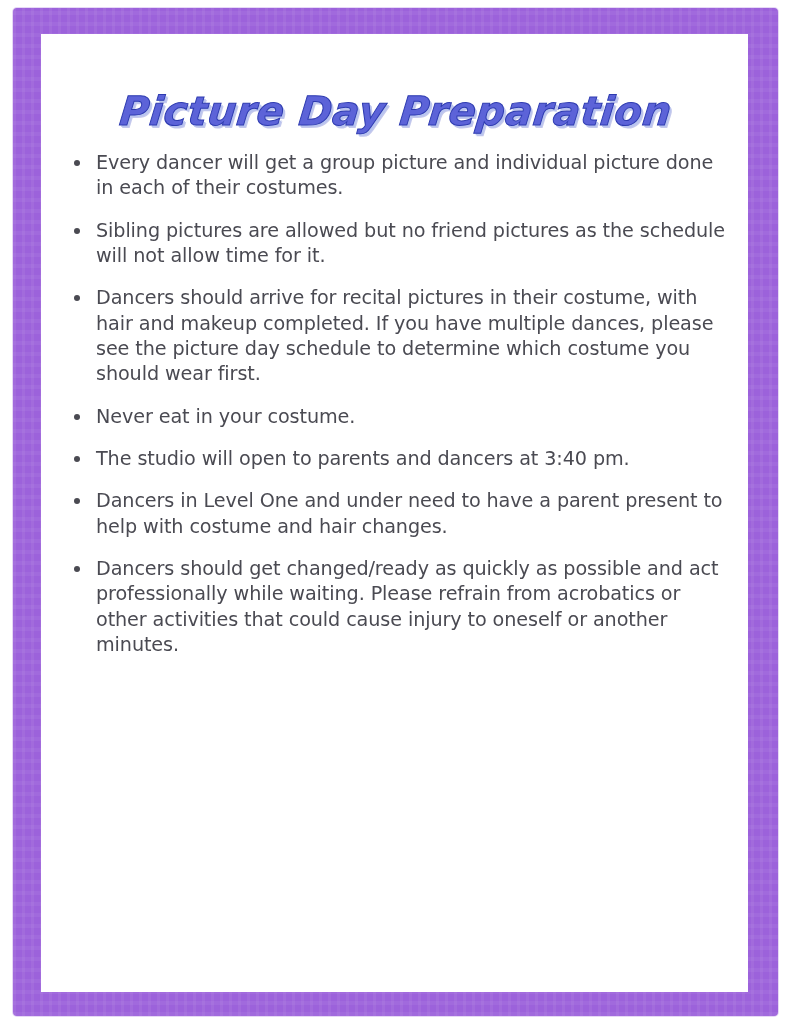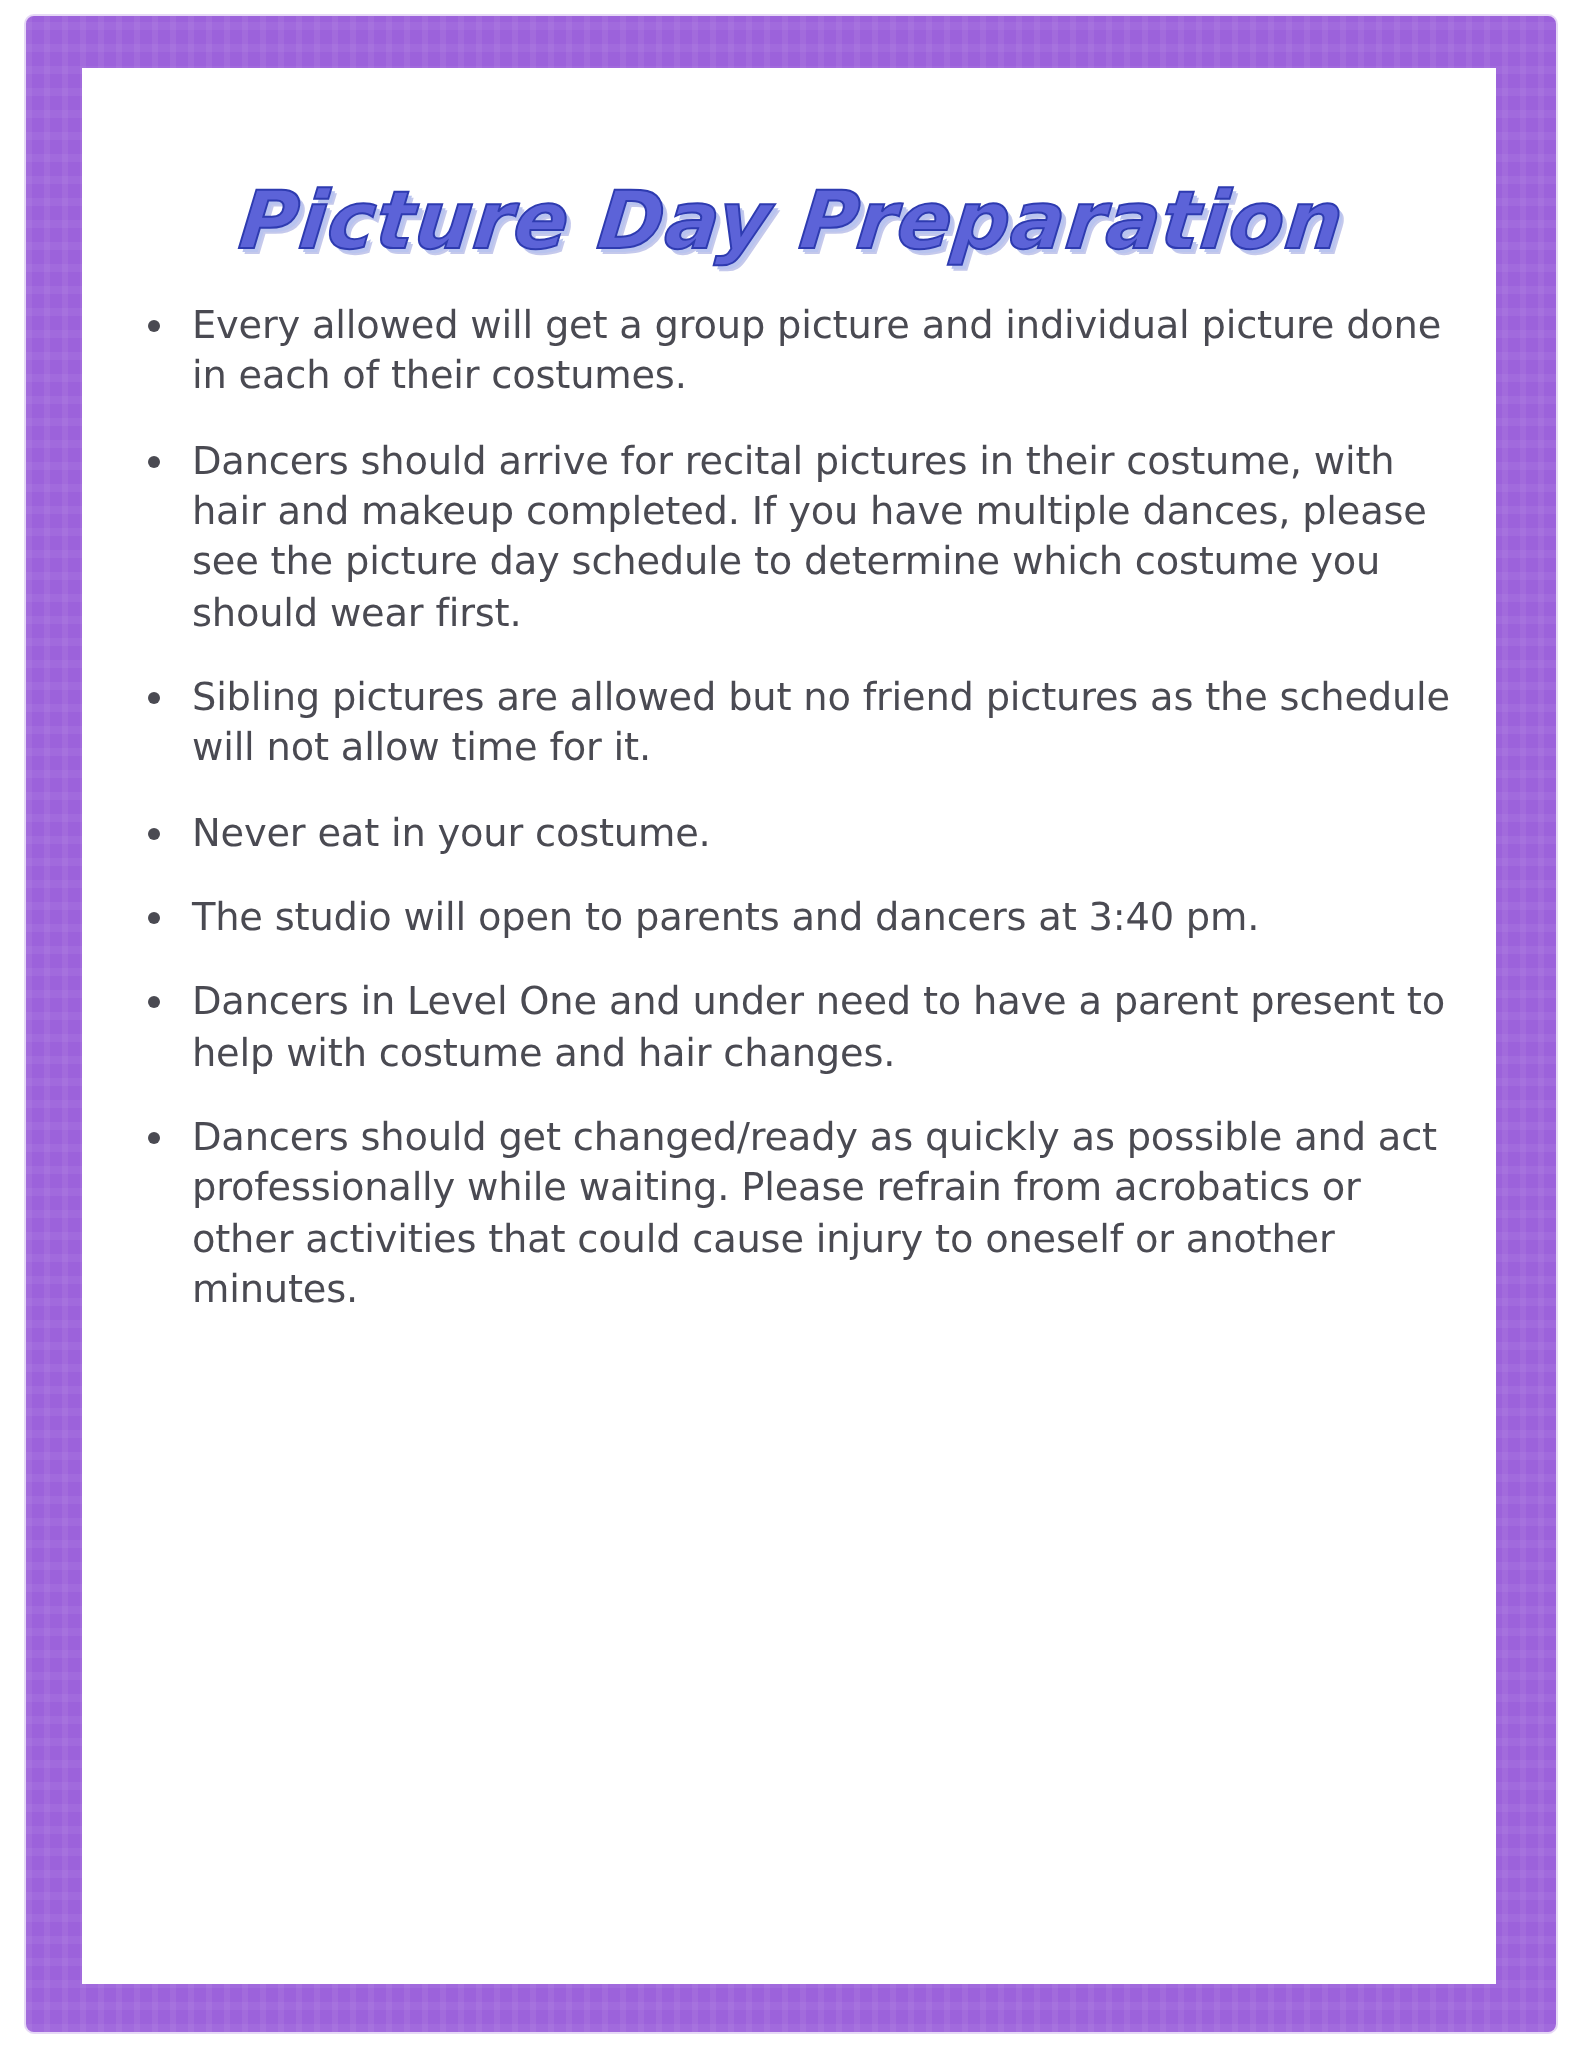--- a/index.html
+++ b/index.html
@@ -129,23 +129,23 @@
 <div class="page">
   <div class="frame"></div>
 
   <div class="content">
 
     <div class="title-wrap">
       <span class="title">Picture Day Preparation</span>
     </div>
 
     <ul class="bullets">
-      <li>Every allowed will get a group picture and individual picture done in each of their costumes.</li>
+      <li>Every dancer will get a group picture and individual picture done in each of their costumes.</li>
+      <li>Sibling pictures are allowed but no friend pictures as the schedule will not allow time for it.</li>
       <li>Dancers should arrive for recital pictures in their costume, with hair and makeup completed. If you have multiple dances, please see the picture day schedule to determine which costume you should wear first.</li>
-      <li>Sibling pictures are allowed but no friend pictures as the schedule will not allow time for it.</li>
       <li>Never eat in your costume.</li>
       <li>The studio will open to parents and dancers at 3:40 pm.</li>
       <li>Dancers in Level One and under need to have a parent present to help with costume and hair changes.</li>
       <li>Dancers should get changed/ready as quickly as possible and act professionally while waiting. Please refrain from acrobatics or other activities that could cause injury to oneself or another minutes.</li>
     </ul>
 
   </div>
 </div>
 
 </body></html>

